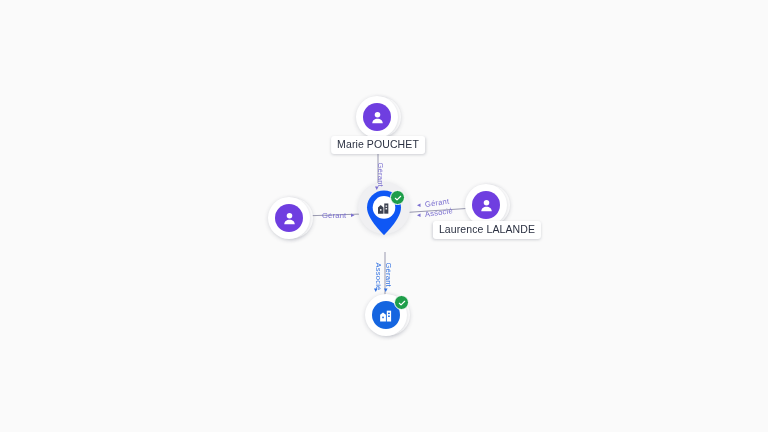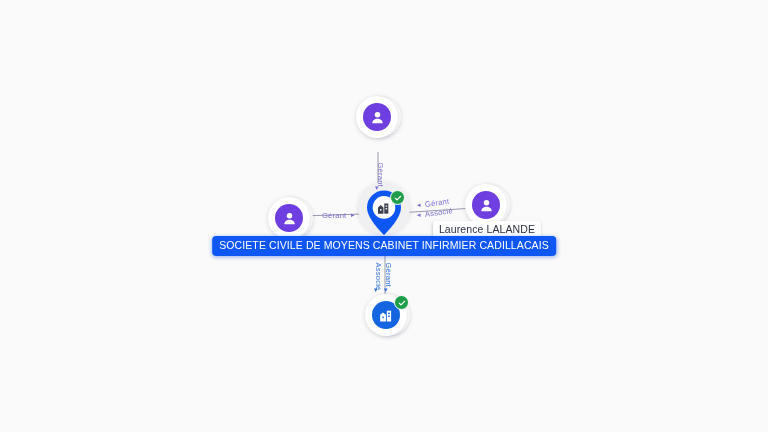--- a/index.html
+++ b/index.html
@@ -178,20 +178,21 @@
       <div class="halo2"></div>
       <div class="halo"></div>
       <div class="disc person">
         <svg width="17" height="17" viewBox="0 0 24 24">
           <circle cx="12" cy="8.2" r="3.9" fill="#ffffff"></circle>
           <path d="M4.6 20.2c0-4.1 3.3-6.5 7.4-6.5s7.4 2.4 7.4 6.5z" fill="#ffffff"></path>
         </svg>
       </div>
     </div>
   </div>
+  <div class="nlabel" style="left:378px; top:136px;">Marie POUCHET</div>
 
   <div class="node" style="left:290px; top:219px;">
     <div class="node-shell">
       <div class="halo2"></div>
       <div class="halo"></div>
       <div class="disc person">
         <svg width="17" height="17" viewBox="0 0 24 24">
           <circle cx="12" cy="8.2" r="3.9" fill="#ffffff"></circle>
           <path d="M4.6 20.2c0-4.1 3.3-6.5 7.4-6.5s7.4 2.4 7.4 6.5z" fill="#ffffff"></path>
         </svg>
@@ -252,21 +253,20 @@
         </svg>
       </div>
       <div class="pin-badge">
         <svg width="8" height="8" viewBox="0 0 24 24">
           <path d="M4 12.8l5.1 5.1L20 6.8" stroke="#ffffff" stroke-width="3.4" fill="none" stroke-linecap="round" stroke-linejoin="round"></path>
         </svg>
       </div>
     </div>
   </div>
 
-  <div class="nlabel main" style="left:384px; top:236px;">SOCIETE CIVILE DE MOYENS CABINET INFIRMIER CADILLACAIS</div>
 
   <div class="elabel" style="left:380px; top:158px; transform: rotate(90deg);">Gérant</div>
   <div class="arrow-g" style="left:375px; top:184px;">▾</div>
 
   <div class="elabel" style="left:322px; top:211px;">Gérant</div>
   <div class="arrow-g" style="left:351px; top:211px;">▸</div>
 
   <div class="elabel" style="left:425px; top:200px; transform: rotate(-8deg);">Gérant</div>
   <div class="arrow-g" style="left:417px; top:201px;">◂</div>
   <div class="elabel" style="left:425px; top:210px; transform: rotate(-8deg);">Associé</div>

